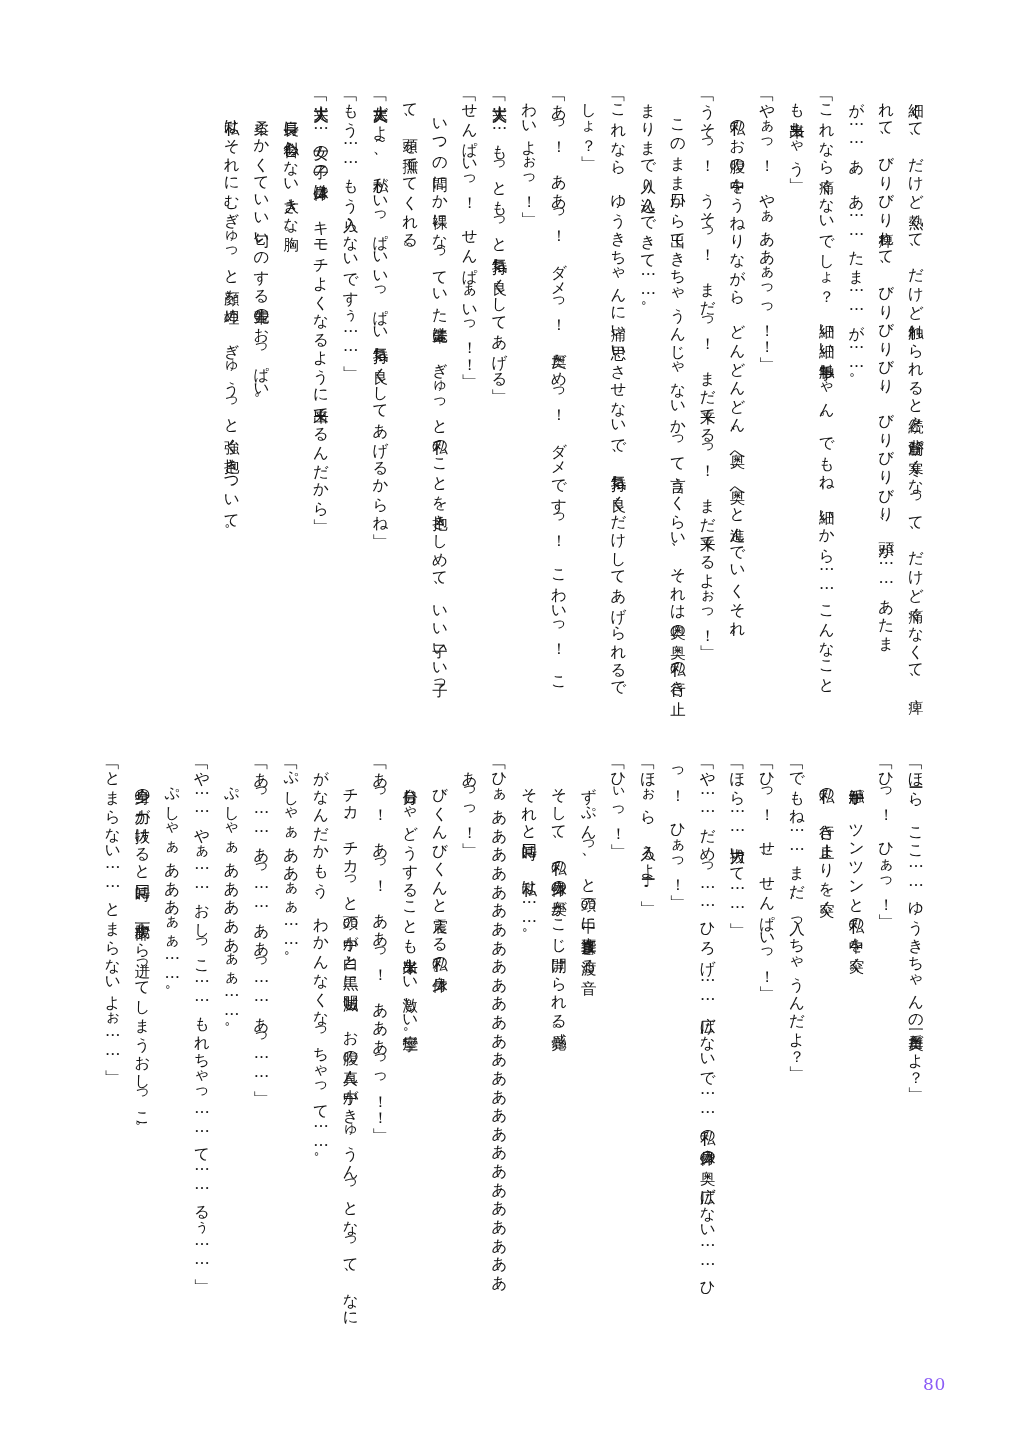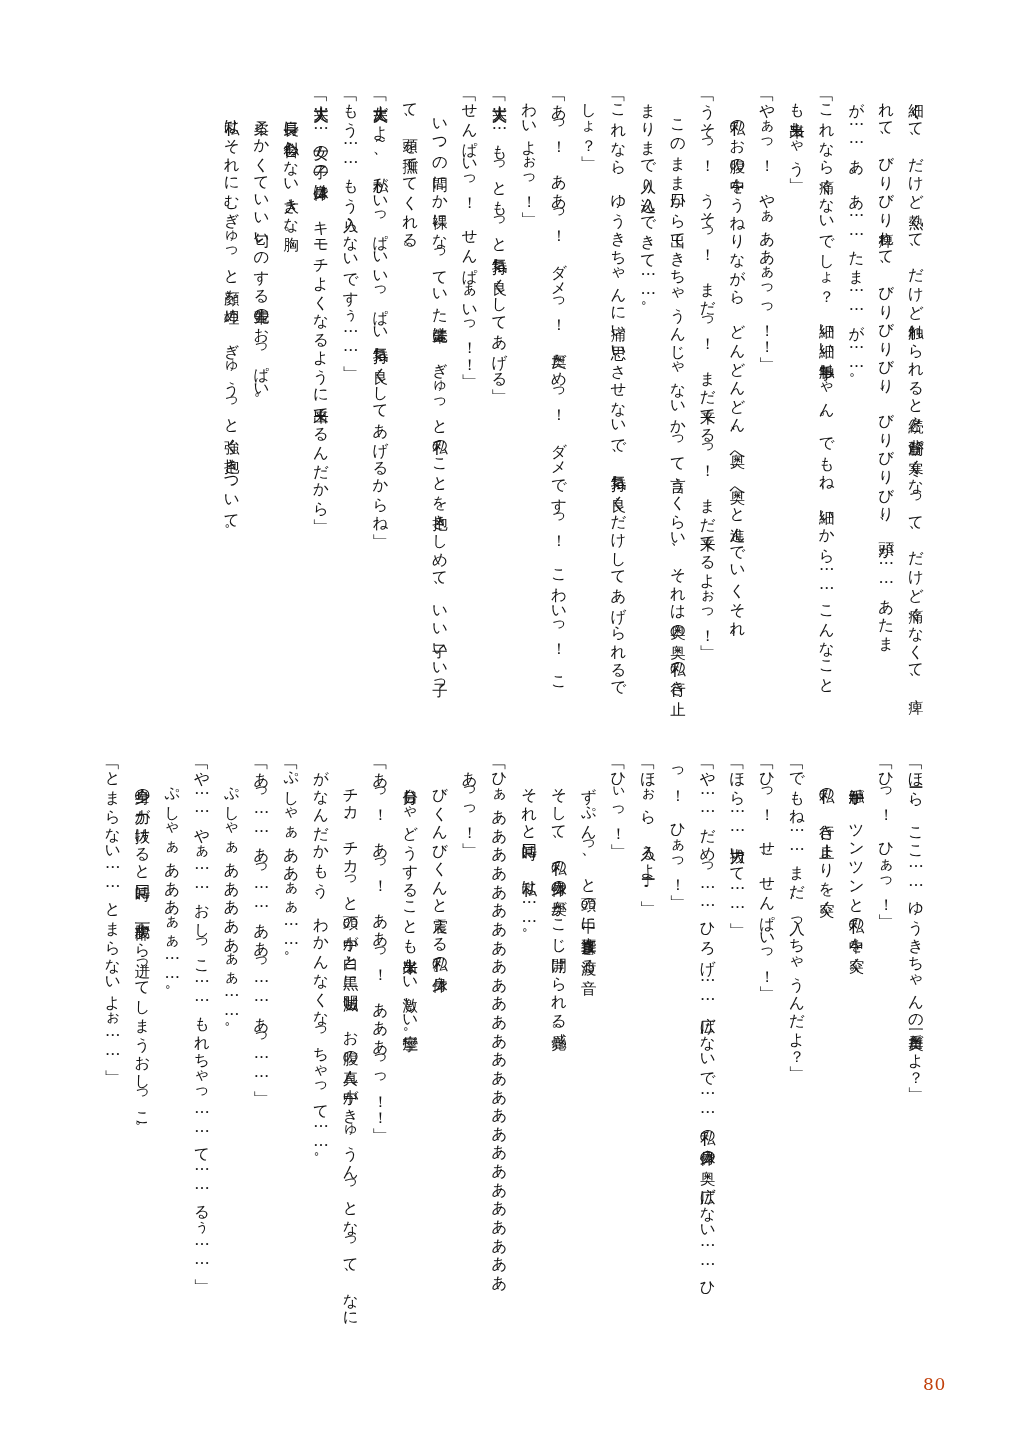--- a/index.html
+++ b/index.html
@@ -43,21 +43,21 @@
     height: 560px;
     width: 820px;
   }
 
   .pnum {
     position: absolute;
     right: 84px;
     bottom: 62px;
     font-size: 17px;
     font-family: "DejaVu Serif", "Liberation Serif", serif;
-    color: #c2410c;
+    color: #8b5cf6;
     letter-spacing: 0.04em;
   }
 
   
   .paper-edge {
     position: absolute;
     inset: 0;
     pointer-events: none;
   }
 </style>

